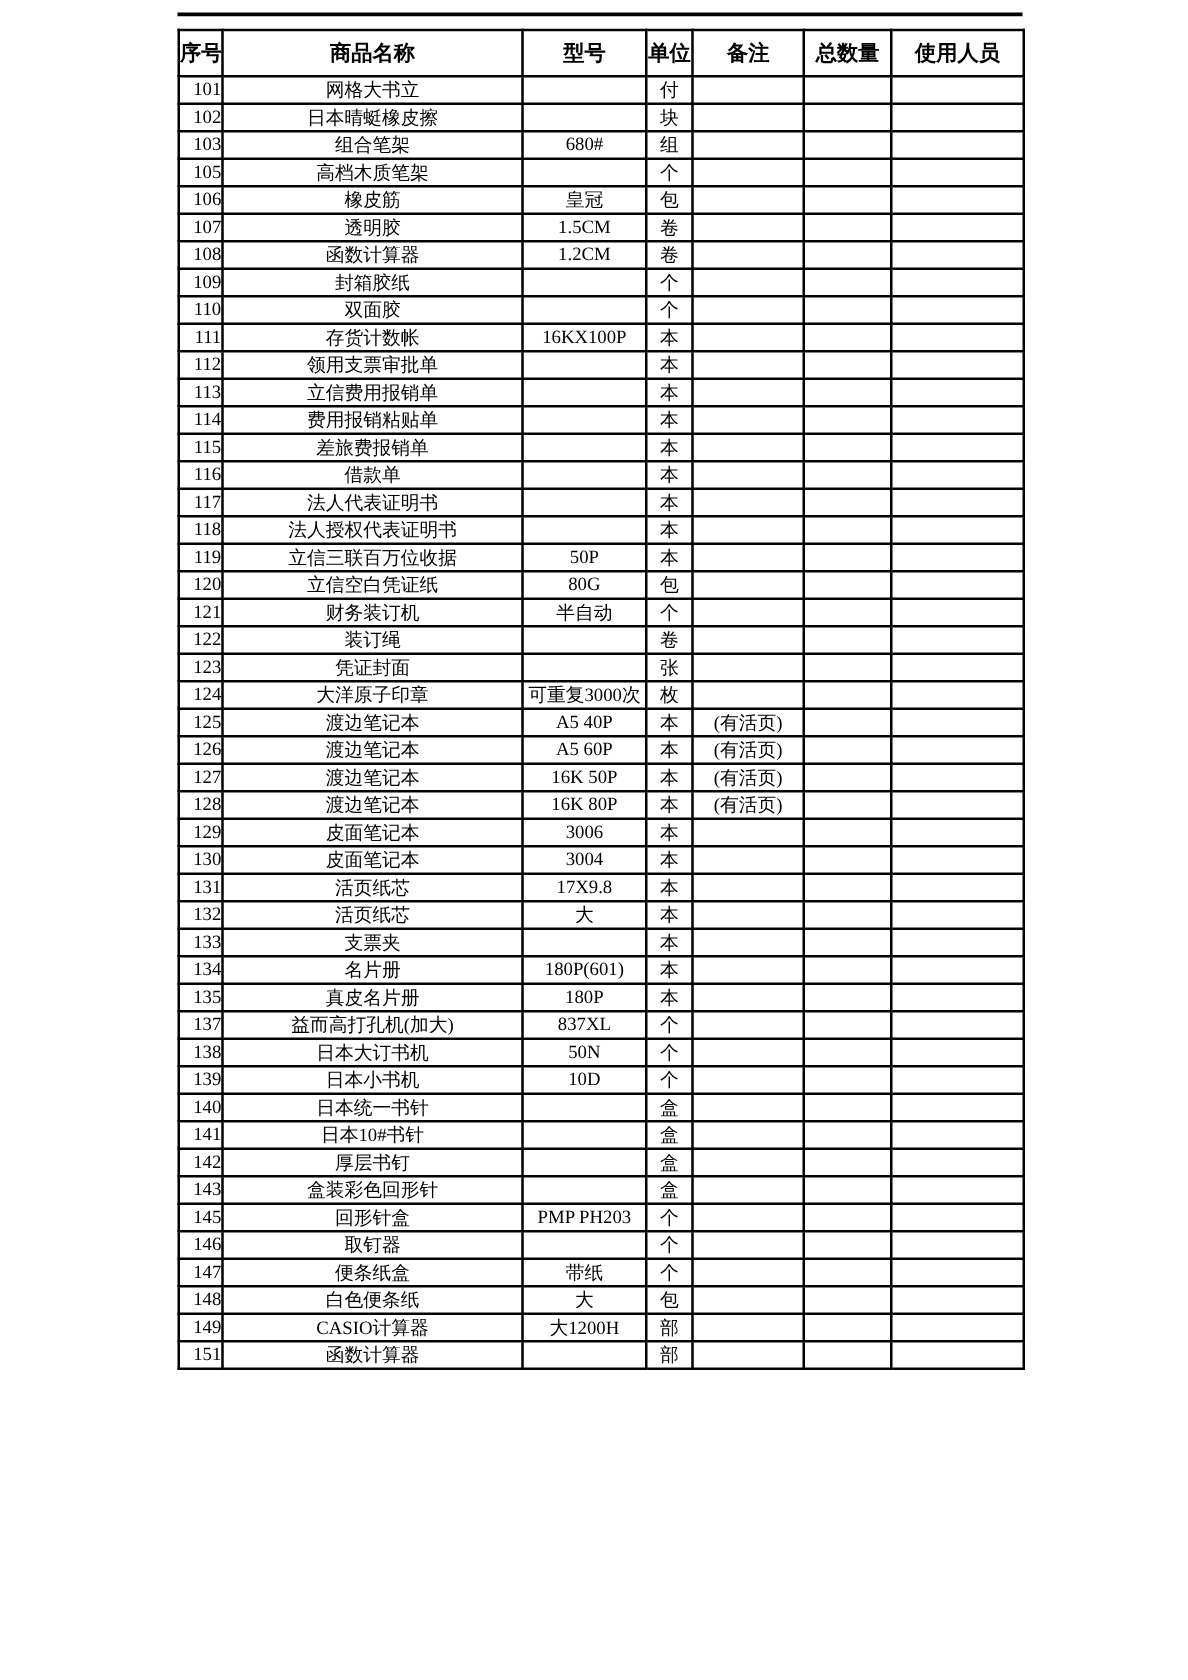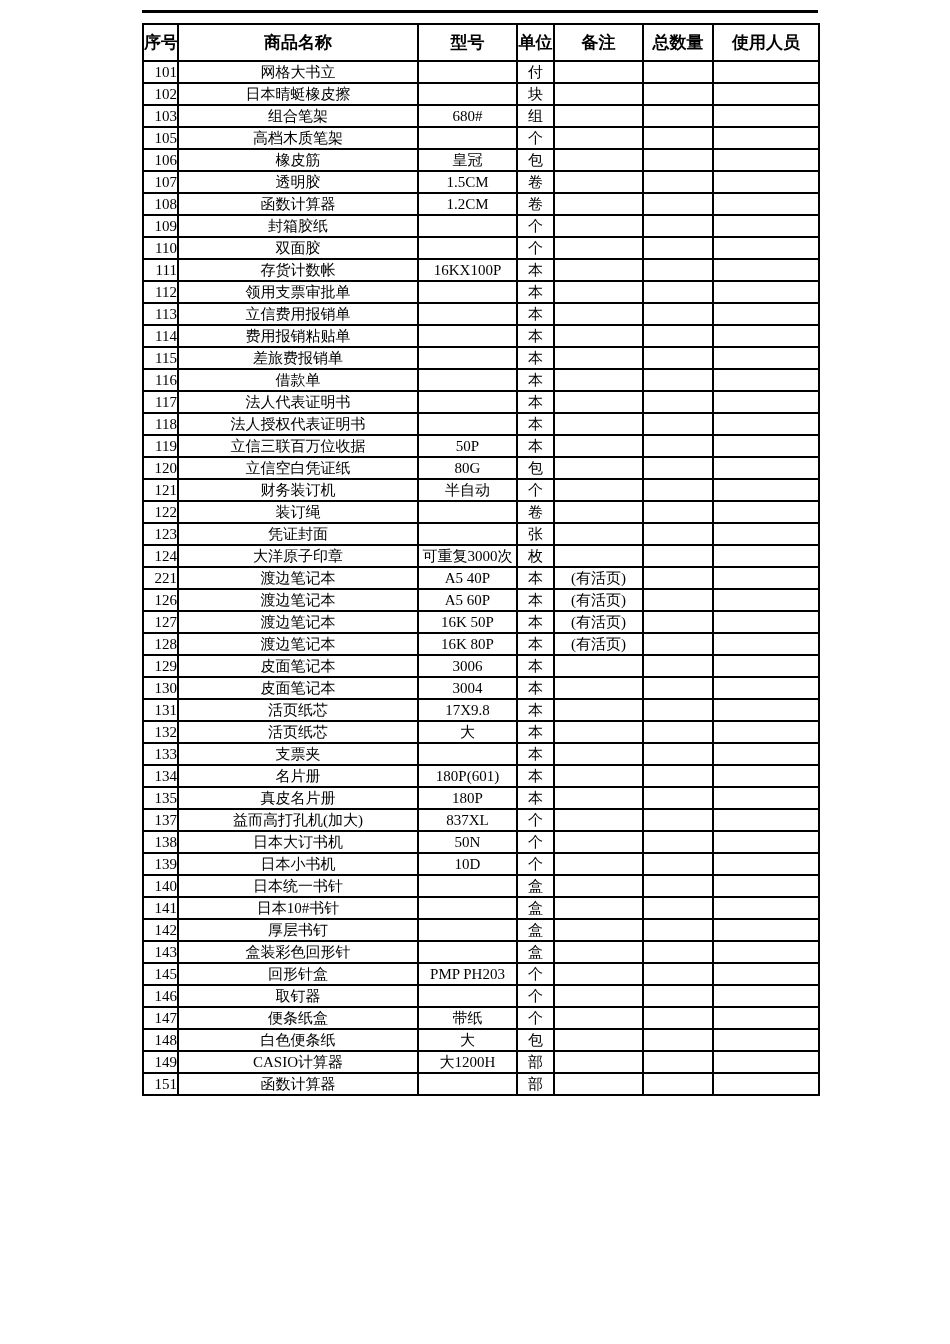--- a/index.html
+++ b/index.html
@@ -270,21 +270,21 @@
         <tr>
           <td class="c-index">124</td>
           <td class="c-name">大洋原子印章</td>
           <td class="c-model">可重复3000次</td>
           <td class="c-unit">枚</td>
           <td class="c-remark"></td>
           <td class="c-total-qty"></td>
           <td class="c-users"></td>
         </tr>
         <tr>
-          <td class="c-index">221</td>
+          <td class="c-index">125</td>
           <td class="c-name">渡边笔记本</td>
           <td class="c-model">A5 40P</td>
           <td class="c-unit">本</td>
           <td class="c-remark">(有活页)</td>
           <td class="c-total-qty"></td>
           <td class="c-users"></td>
         </tr>
         <tr>
           <td class="c-index">126</td>
           <td class="c-name">渡边笔记本</td>

